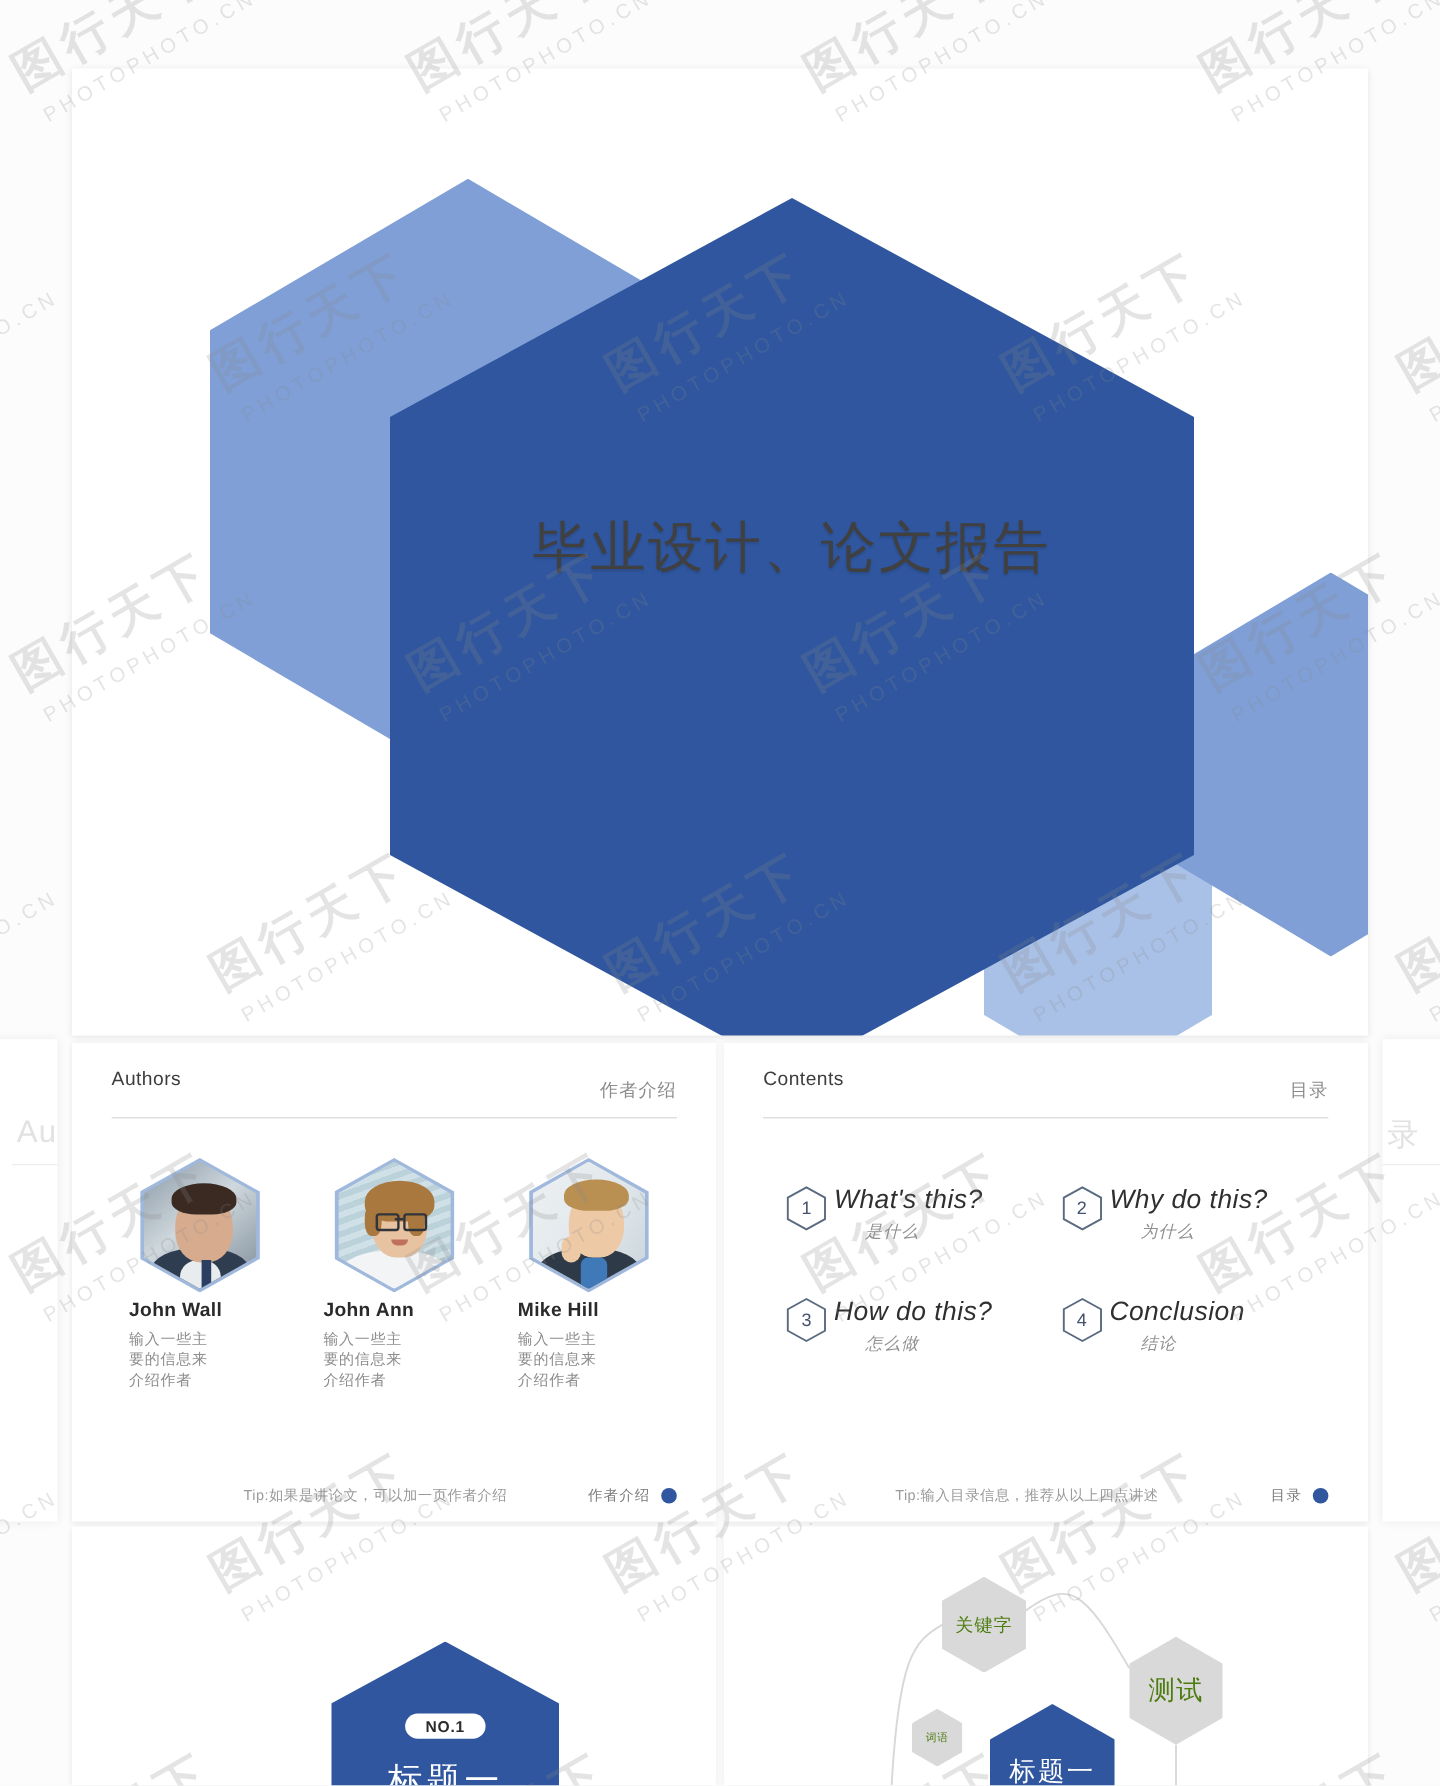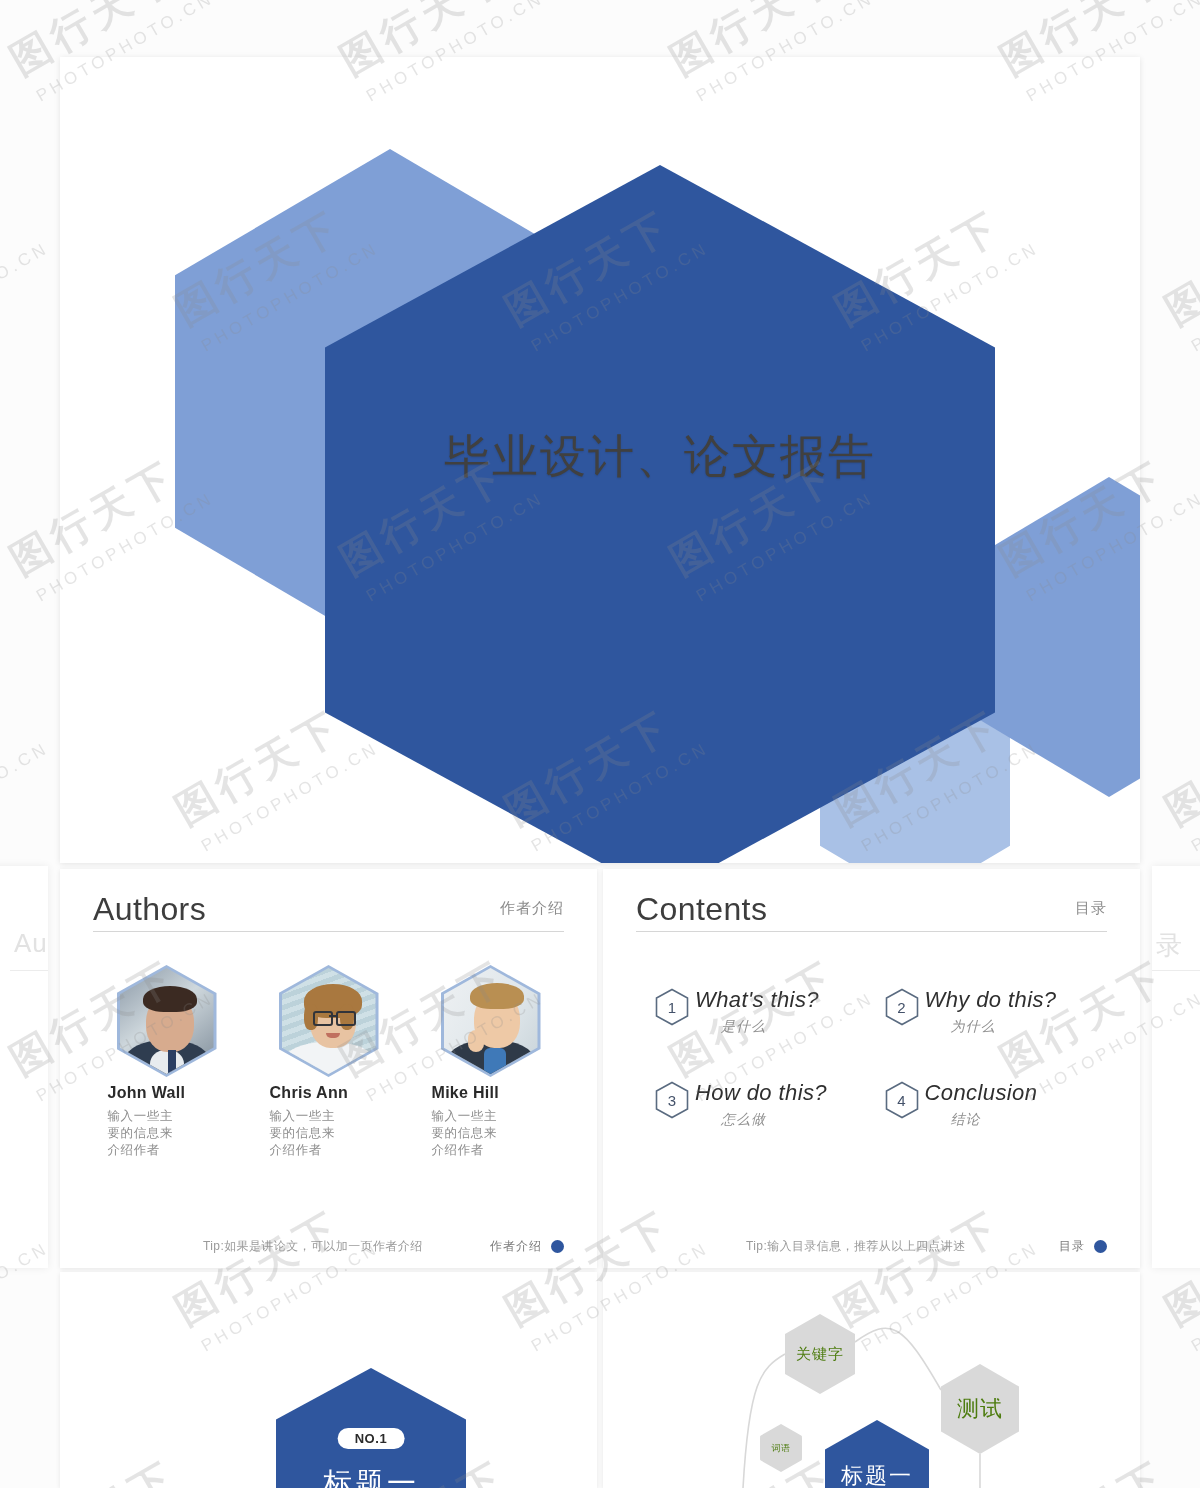--- a/index.html
+++ b/index.html
@@ -60,21 +60,21 @@
   #title-meta .gap{display:inline-block;width:46px;}
 
   
   .slide-sm{position:absolute;background:#ffffff;box-shadow:0 1px 5px rgba(0,0,0,.09);overflow:hidden;}
   #slide-authors {left:60px; top:869px; width:537px;height:399px;}
   #slide-contents{left:603px;top:869px; width:537px;height:399px;}
   #slide-section {left:60px; top:1272px;width:537px;height:216px;}
   #slide-diagram {left:603px;top:1272px;width:537px;height:216px;}
 
   .sl-head{position:absolute;left:33px;top:22px;right:33px;height:42px;}
-  .sl-head .en{float:left;font-size:32px;color:#3d3d3d;letter-spacing:.4px;}
+  .sl-head .en{float:left;font-size:16px;color:#3d3d3d;letter-spacing:.4px;}
   .sl-head .cn{float:right;font-size:15px;color:#8c8c8c;padding-top:8px;letter-spacing:1px;}
   .sl-rule{position:absolute;left:33px;right:33px;top:62px;height:1px;background:#d6d6d6;}
 
   .sl-foot{position:absolute;left:33px;right:33px;bottom:12px;height:20px;font-size:12px;color:#9a9a9a;}
   .sl-foot .tip{position:absolute;left:110px;top:2px;letter-spacing:.4px;}
   .sl-foot .tag{position:absolute;right:22px;top:2px;letter-spacing:1px;color:#7b7b7b;}
   .sl-foot .dot{position:absolute;right:0px;top:4px;width:13px;height:13px;border-radius:50%;background:#2f569e;}
 
   
   #authors-row{position:absolute;left:33px;right:33px;top:96px;display:flex;justify-content:center;gap:44px;}
@@ -217,21 +217,21 @@
               <div class="ph-hair" style="left:22px;top:16px;width:58px;height:34px;background:#a9783f;"></div>
               <div style="position:absolute;left:22px;top:36px;width:14px;height:26px;background:#a9783f;border-radius:40%;"></div>
               <div style="position:absolute;right:22px;top:36px;width:14px;height:26px;background:#a9783f;border-radius:40%;"></div>
               <div class="ph-glass" style="left:31px;top:43px;width:16px;height:11px;"></div>
               <div class="ph-glass" style="left:54px;top:43px;width:16px;height:11px;"></div>
               <div style="position:absolute;left:47px;top:47px;width:7px;height:2px;background:#31343a;"></div>
               <div style="position:absolute;left:44px;top:65px;width:14px;height:5px;border-radius:0 0 9px 9px;background:#c0705f;"></div>
             </div>
           </div>
         </div>
-        <div class="nm">Chris Ann</div>
+        <div class="nm">John Ann</div>
         <div class="ds">
           <div>输入一些主</div>
           <div>要的信息来</div>
           <div>介绍作者</div>
         </div>
       </div>
 
       <div class="author">
         <div class="ava-wrap">
           <div class="ava-border"></div>

